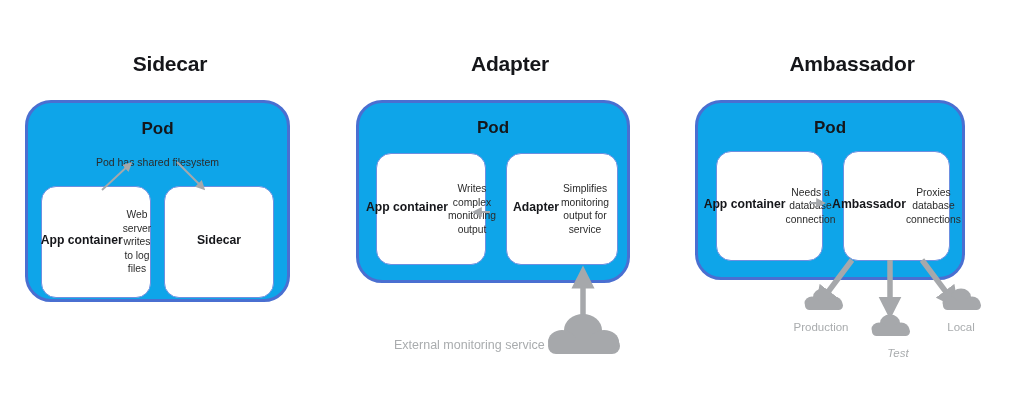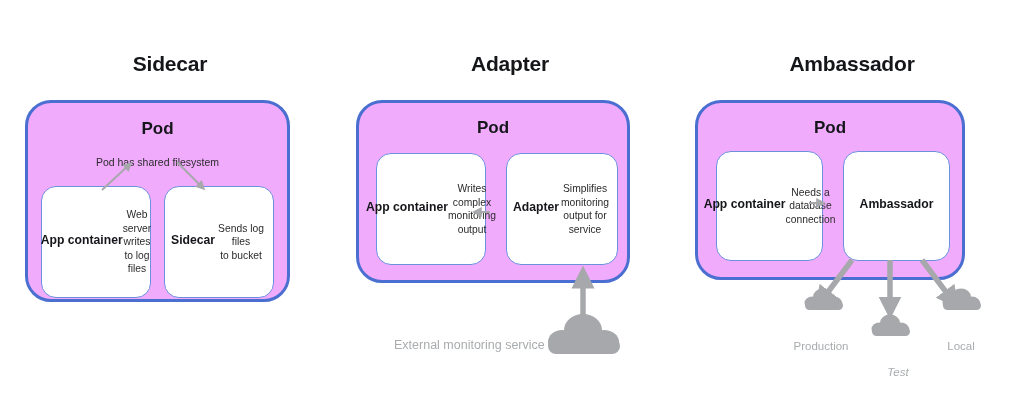--- a/index.html
+++ b/index.html
@@ -41,21 +41,21 @@
     letter-spacing: -0.2px;
     color: #15161a;
     line-height: 28px;
   }
 
   
   .pod {
     position: absolute;
     border: 3px solid #4a6fd1;
     border-radius: 26px;
-    background: #f0abfc;
+    background: #0ea5e9;
     box-sizing: border-box;
   }
   .pod-label {
     position: absolute;
     left: 0;
     width: 100%;
     text-align: center;
     font-size: 17px;
     font-weight: bold;
     color: #15161a;
@@ -113,21 +113,20 @@
   .ext-label {
     position: absolute;
     font-size: 12.5px;
     color: #a9acae;
     line-height: 16px;
     white-space: nowrap;
   }
   .ext-label.small {
     font-size: 11.5px;
     text-align: center;
-    margin-top: 19px;
   }
 </style>
 </head>
 <body>
 
 <div class="canvas">
 
   <div class="panel" id="panel-sidecar">
 
     <div class="panel-title">Sidecar</div>
@@ -137,22 +136,20 @@
       <div class="pod-sub" style="top:40px;margin-top:12px;">Pod has shared filesystem</div>
 
       <div class="cbox" style="left:13px; top:83px; width:110px; height:112px;">
         <div class="cbox-title">App container</div>
         <div class="cbox-desc" style="white-space:pre-line;">Web server writes
 to log files</div>
       </div>
 
       <div class="cbox" style="left:136px; top:83px; width:110px; height:112px;">
         <div class="cbox-title">Sidecar</div>
-        <div class="cbox-desc" style="white-space:pre-line;">Sends log files
-to bucket</div>
       </div>
     </div>
 
     <svg class="svg-layer" viewBox="0 0 340 404">
       <defs>
         <marker id="ah-gray-sc" markerWidth="5" markerHeight="5" refX="3.4" refY="2.5" orient="auto" markerUnits="strokeWidth">
           <path d="M0,0 L5,2.5 L0,5 z" fill="#a6a8ab"></path>
         </marker>
       </defs>
       <line x1="102" y1="190" x2="130" y2="164" stroke="#a6a8ab" stroke-width="1.9" marker-end="url(#ah-gray-sc)"></line>
@@ -213,20 +210,22 @@
       <div class="pod-label" style="top:14px;">Pod</div>
 
       <div class="cbox" style="left:18px; top:48px; width:107px; height:110px;">
         <div class="cbox-title">App container</div>
         <div class="cbox-desc" style="white-space:pre-line;">Needs a database
 connection</div>
       </div>
 
       <div class="cbox" style="left:145px; top:48px; width:107px; height:110px;">
         <div class="cbox-title">Ambassador</div>
+        <div class="cbox-desc" style="white-space:pre-line;">Proxies database
+connections</div>
       </div>
     </div>
 
     <svg class="svg-layer" viewBox="0 0 344 404">
       <defs>
         <marker id="ah-gray-am" markerWidth="5" markerHeight="5" refX="3.4" refY="2.5" orient="auto" markerUnits="strokeWidth">
           <path d="M0,0 L5,2.5 L0,5 z" fill="#a6a8ab"></path>
         </marker>
         <marker id="ah-gray-am-big" markerWidth="4.2" markerHeight="4.2" refX="3" refY="2.1" orient="auto" markerUnits="strokeWidth">
           <path d="M0,0 L4.2,2.1 L0,4.2 z" fill="#a6a8ab"></path>

